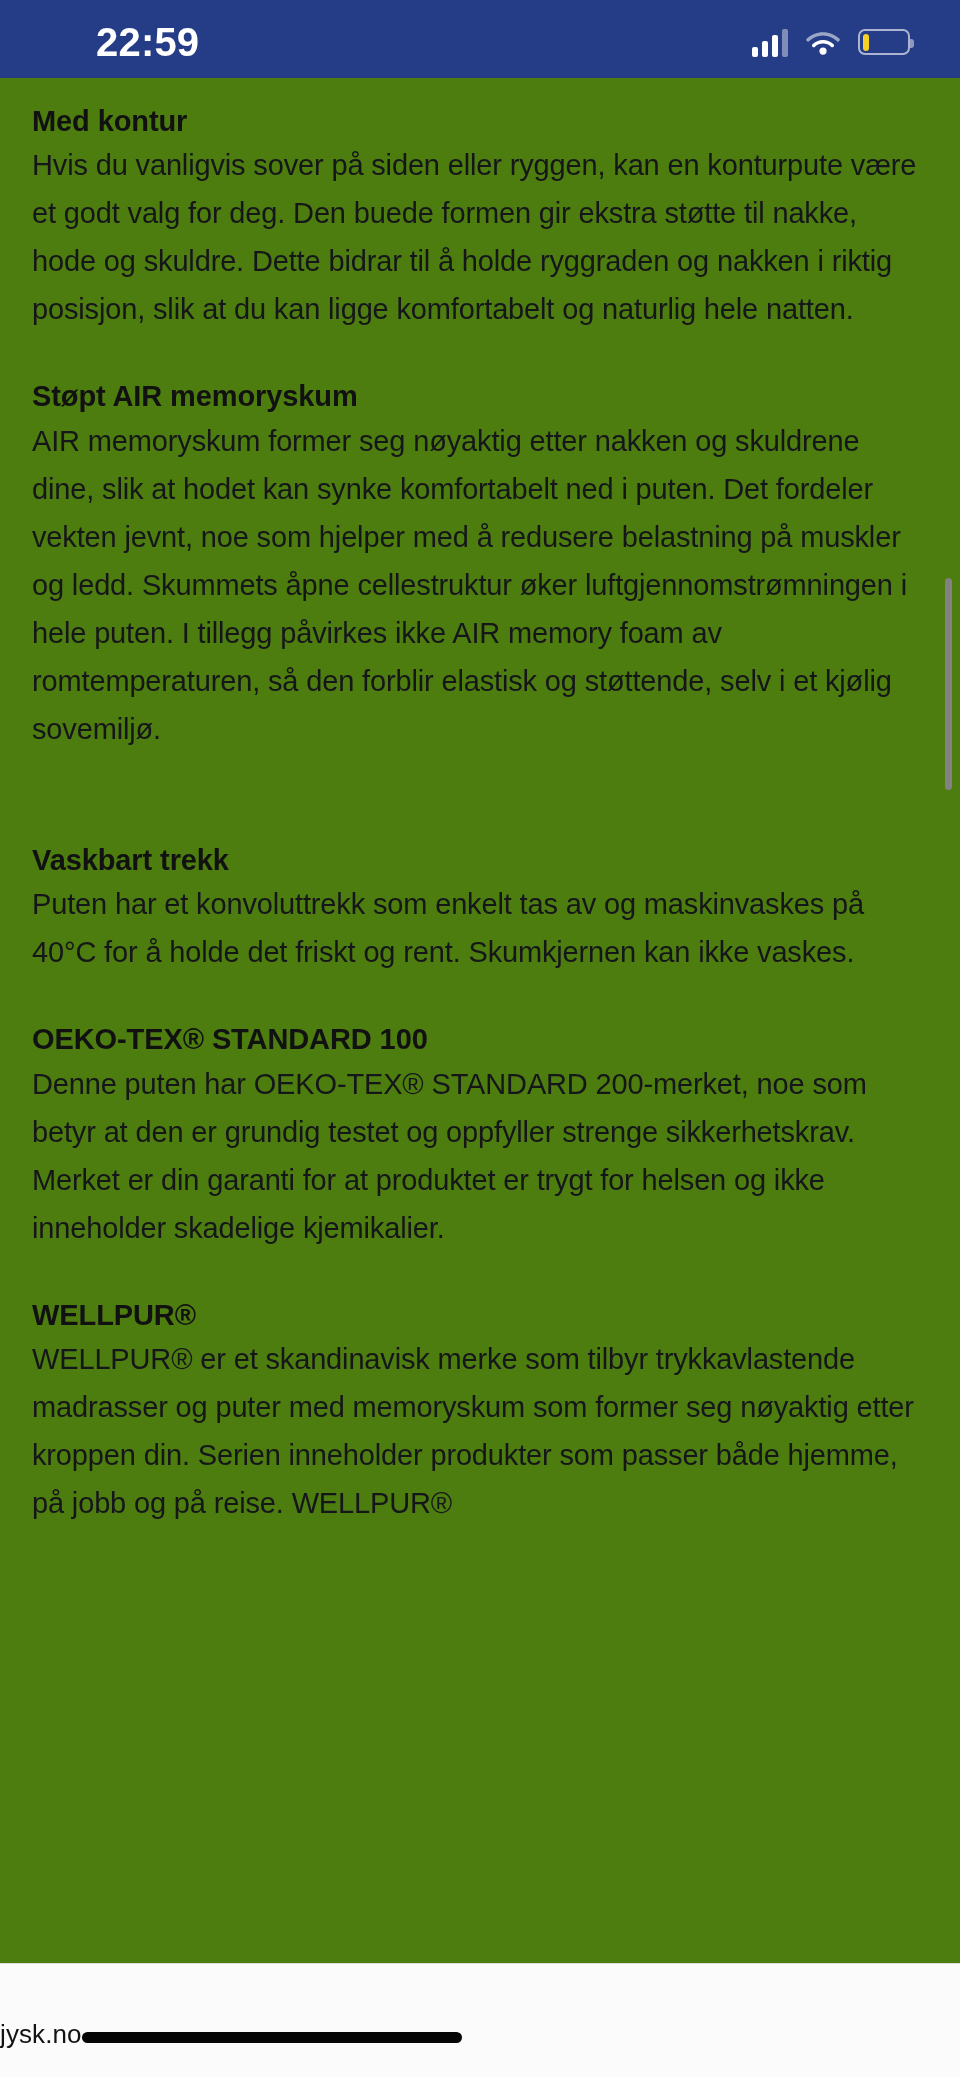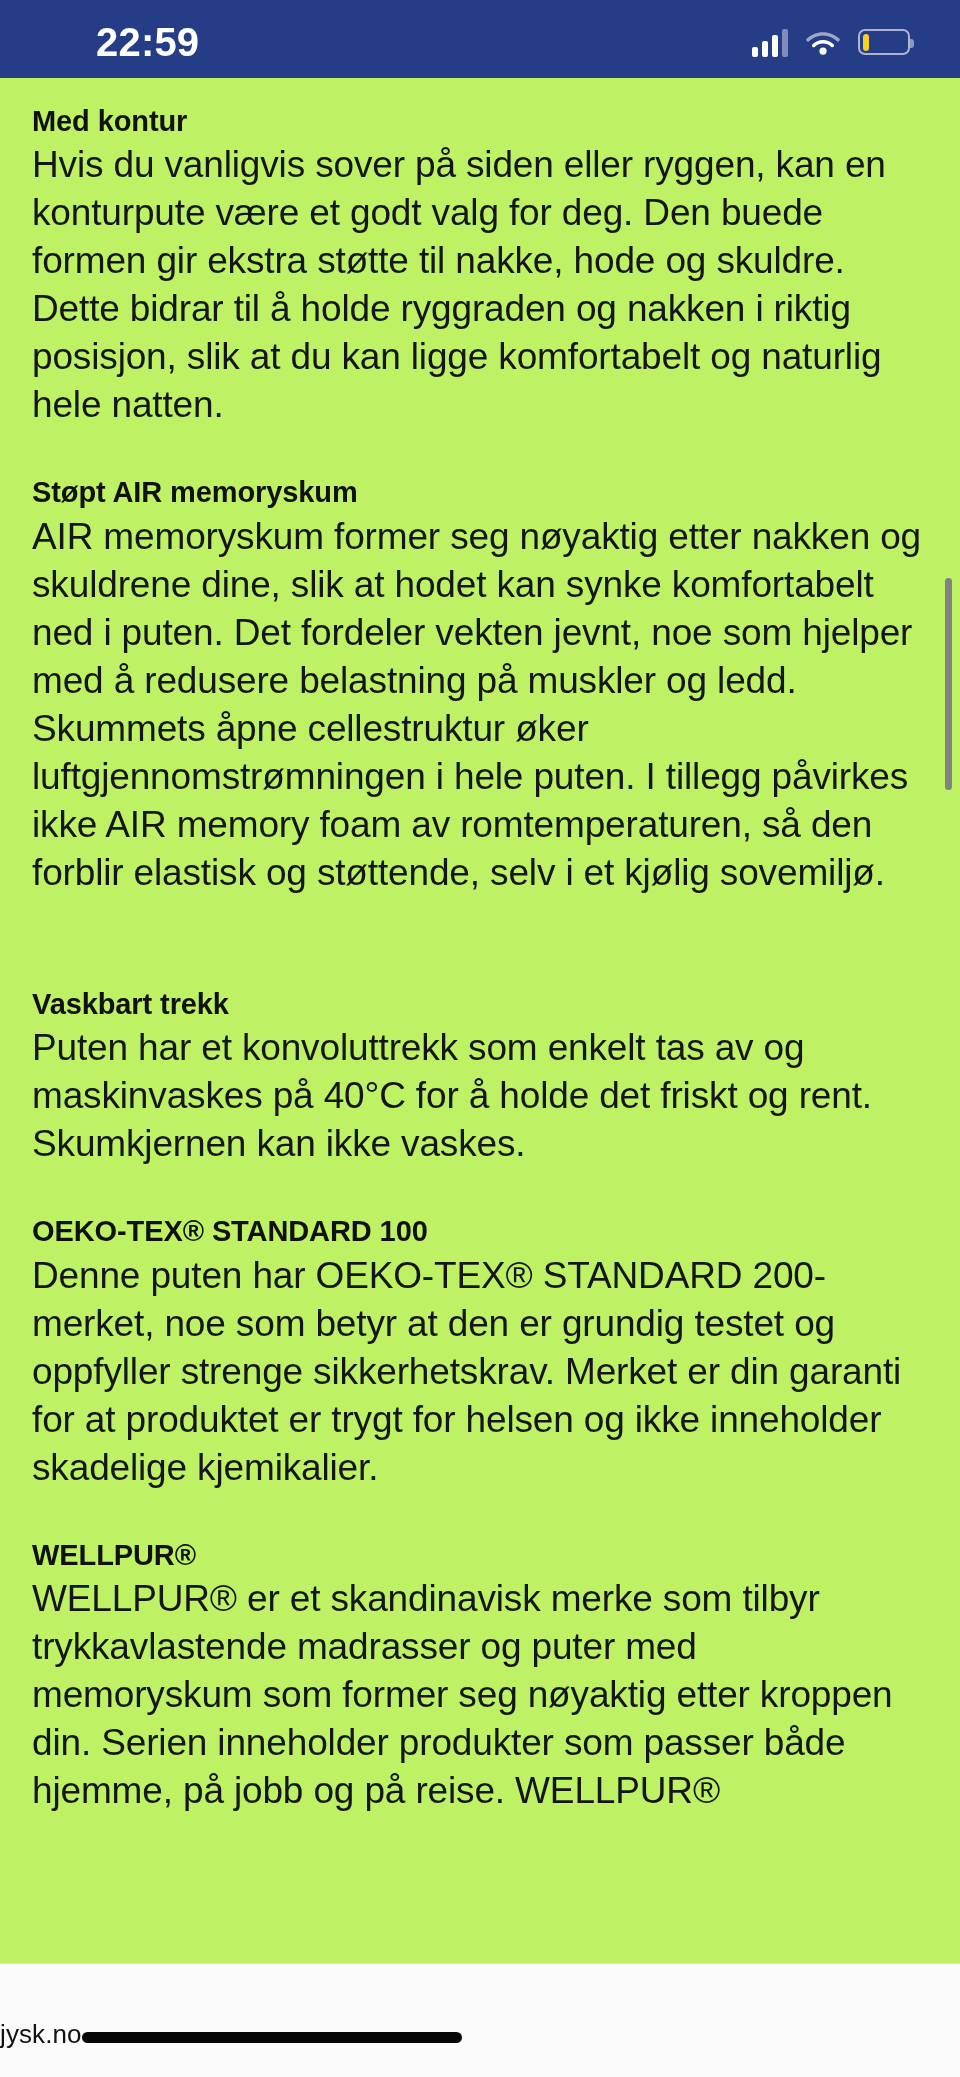--- a/index.html
+++ b/index.html
@@ -94,39 +94,39 @@
     border-radius: 0 3px 3px 0;
   }
 
   
   .content {
     position: absolute;
     top: 78px;
     left: 0;
     width: 960px;
     height: 1885px;
-    background: #bef264;
+    background: #4d7c0f;
     padding: 0 36px 0 32px;
     overflow: hidden;
   }
 
   .section { margin-bottom: 0; }
 
   .section-heading {
     font-size: 29px;
     font-weight: 700;
     color: #111111;
     line-height: 1.36;
     letter-spacing: -0.1px;
     margin: 0;
     font-family: "Liberation Sans", sans-serif;
   }
 
   .section-body {
-    font-size: 37px;
+    font-size: 29px;
     font-weight: 400;
     color: #15161a;
     line-height: 48px;
     letter-spacing: -0.15px;
     margin: 0;
     text-align: left;
     font-family: "Liberation Sans", sans-serif;
   }
 
   .spacer { height: 44px; }

